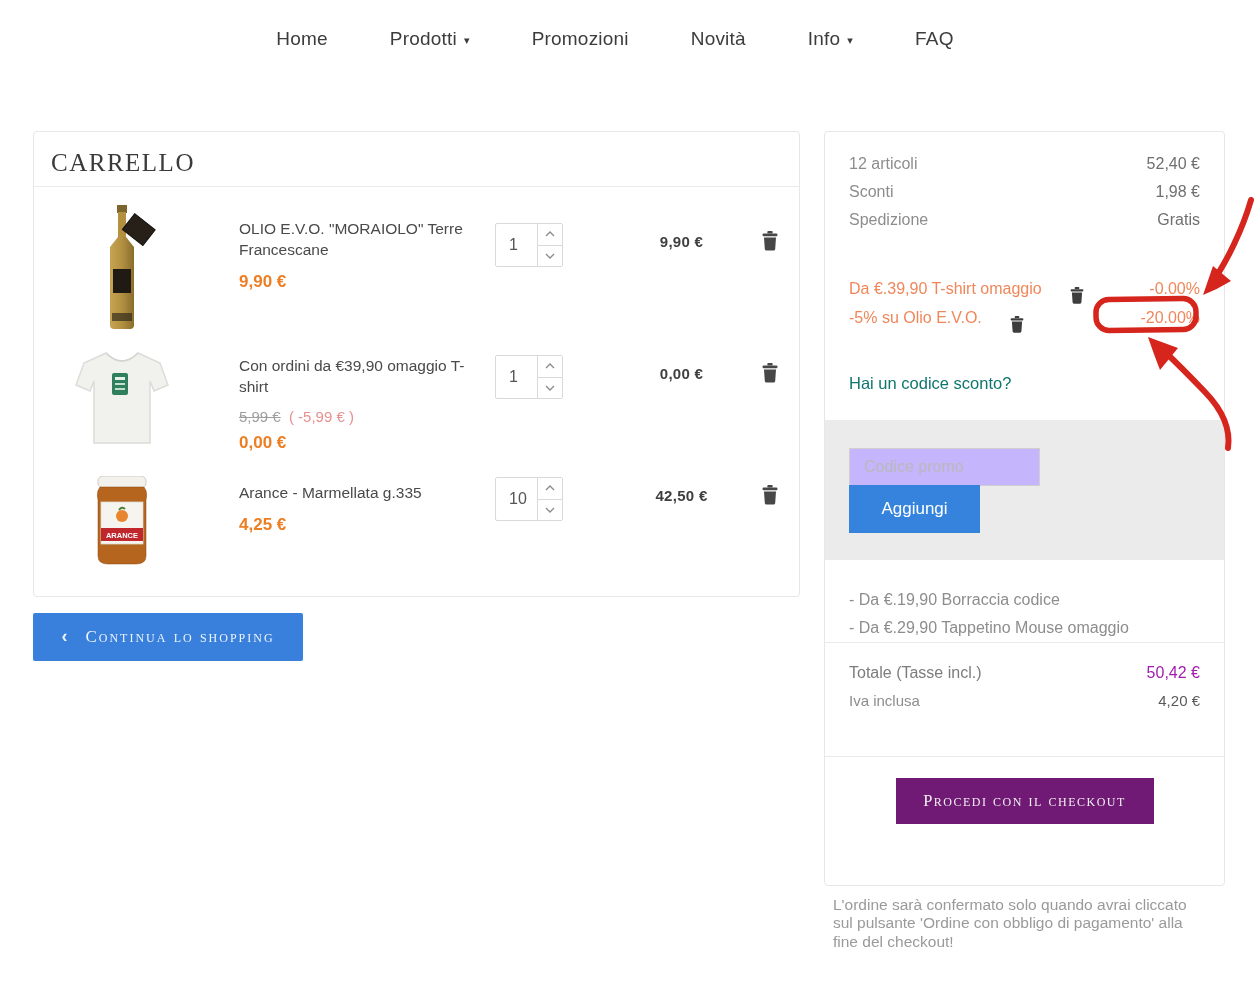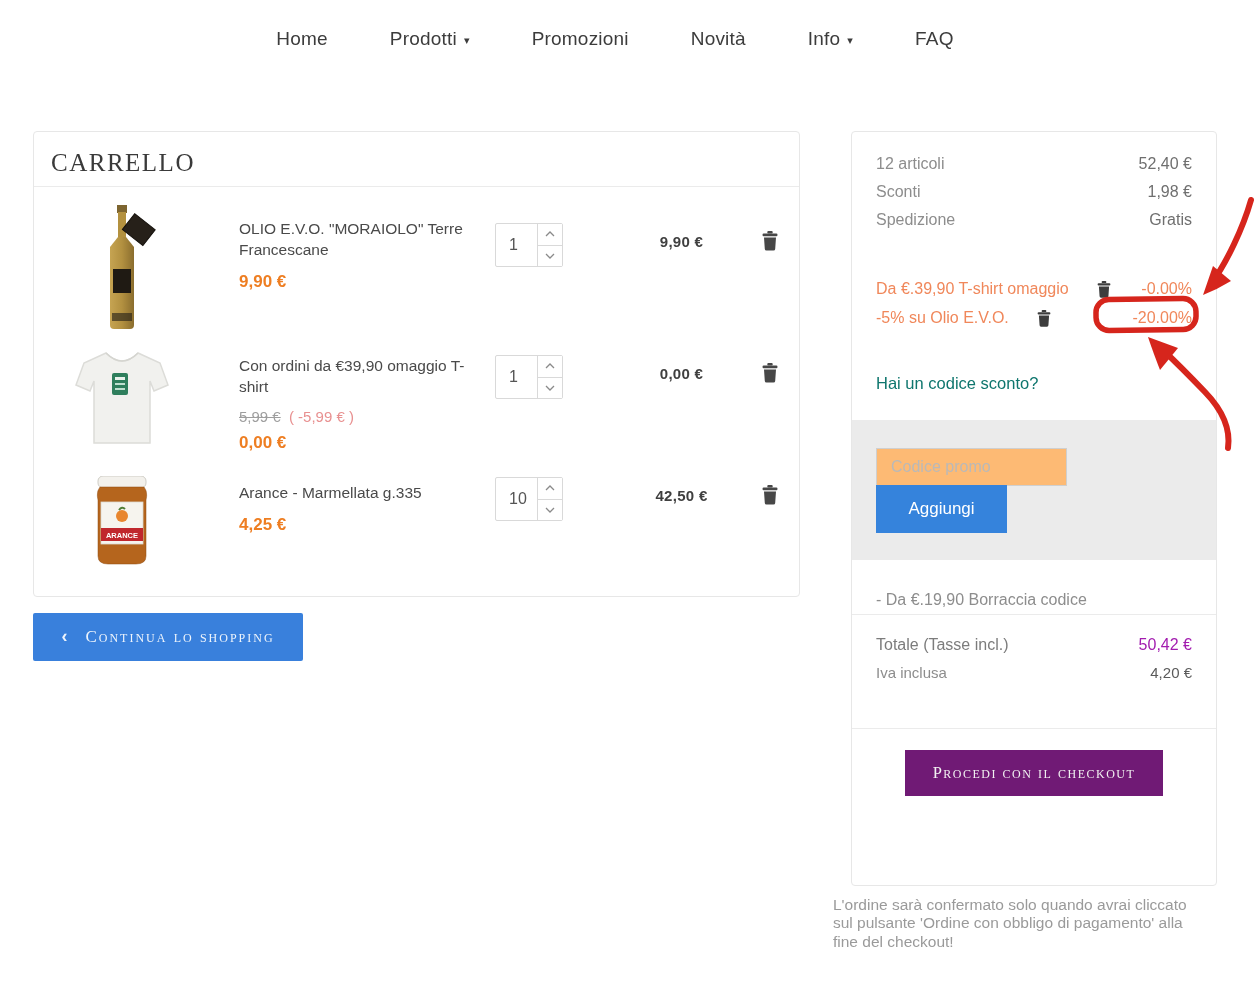--- a/index.html
+++ b/index.html
@@ -52,35 +52,35 @@
   
   .continue-btn { position:absolute; left:33px; top:613px; width:270px; height:48px;
     background:#3980dc; color:#eef4fc; border:none; cursor:pointer;
     font-family:"Liberation Serif", serif; font-variant:small-caps;
     font-size:17px; letter-spacing:2px; display:flex; align-items:center;
     justify-content:center; gap:16px; border-radius:2px; }
   .continue-btn .chev { font-family:"Liberation Sans", sans-serif; font-weight:bold;
     font-size:18px; font-variant:normal; position:relative; top:-1px; }
 
   
-  .summary-panel { position:absolute; left:851px; top:131px; width:366px; height:755px;
+  .summary-panel { position:absolute; left:824px; top:131px; width:401px; height:755px;
     background:#fff; border:1px solid #e7e7e7; border-radius:4px; }
   .sum-block { padding:18px 24px 0; }
   .sum-row { display:flex; justify-content:space-between; line-height:28px; font-size:16px; }
   .sum-label { color:#8d8d8d; }
   .sum-value { color:#6f6f6f; }
   .vouchers { padding:40px 24px 0; }
   .voucher-row { display:flex; justify-content:space-between; line-height:29px;
     font-size:16px; color:#f0875a; }
-  .voucher-label { display:flex; align-items:center; gap:28px; }
+  .voucher-label { display:flex; align-items:flex-end; gap:28px; }
   .voucher-trash { cursor:pointer; display:inline-flex; position:relative; top:1px; }
   .promo-q { padding:42px 24px 0; font-size:16.5px; color:#0f766e; }
   .promo-block { margin-top:27px; background:#ebebeb; height:140px; position:relative; }
   .promo-input { position:absolute; left:24px; top:28px; width:191px; height:38px;
-    border:1px solid #cfcfcf; background:#fdba74; padding:0 14px; font-size:16px;
+    border:1px solid #cfcfcf; background:#c4b5fd; padding:0 14px; font-size:16px;
     color:#555; outline:none; font-family:"Liberation Sans", sans-serif; }
   .promo-input::placeholder { color:#b9b9b9; }
   .promo-btn { position:absolute; left:24px; top:65px; width:131px; height:48px;
     background:#3583dc; color:#ffffff; border:none; font-size:17px; cursor:pointer;
     font-family:"Liberation Sans", sans-serif; }
   .offers { padding:26px 24px 0; font-size:16px; color:#8d8d8d; }
   .offers-title { margin-bottom:10px; }
   .offer-item { line-height:28px; }
   .totals { border-top:1px solid #ebebeb; padding:16px 24px 0; }
   .total-row { display:flex; justify-content:space-between; line-height:28px; }
@@ -328,20 +328,21 @@
 
     <div class="promo-q">Hai un codice sconto?</div>
 
     <div class="promo-block">
       <input class="promo-input" placeholder="Codice promo" style="">
       <button class="promo-btn">Aggiungi</button>
     </div>
 
     <div class="offers">
       <div class="offer-item">- Da €.19,90 Borraccia codice</div>
+      <div class="offer-item">- Da €.29,90 Tappetino Mouse omaggio</div>
     </div>
 
     <div class="totals">
       <div class="total-row total-main">
         <span class="sum-label">Totale (Tasse incl.)</span>
         <span class="sum-value">50,42 €</span>
       </div>
       <div class="total-row total-sub">
         <span class="sum-label">Iva inclusa</span>
         <span class="sum-value">4,20 €</span>

